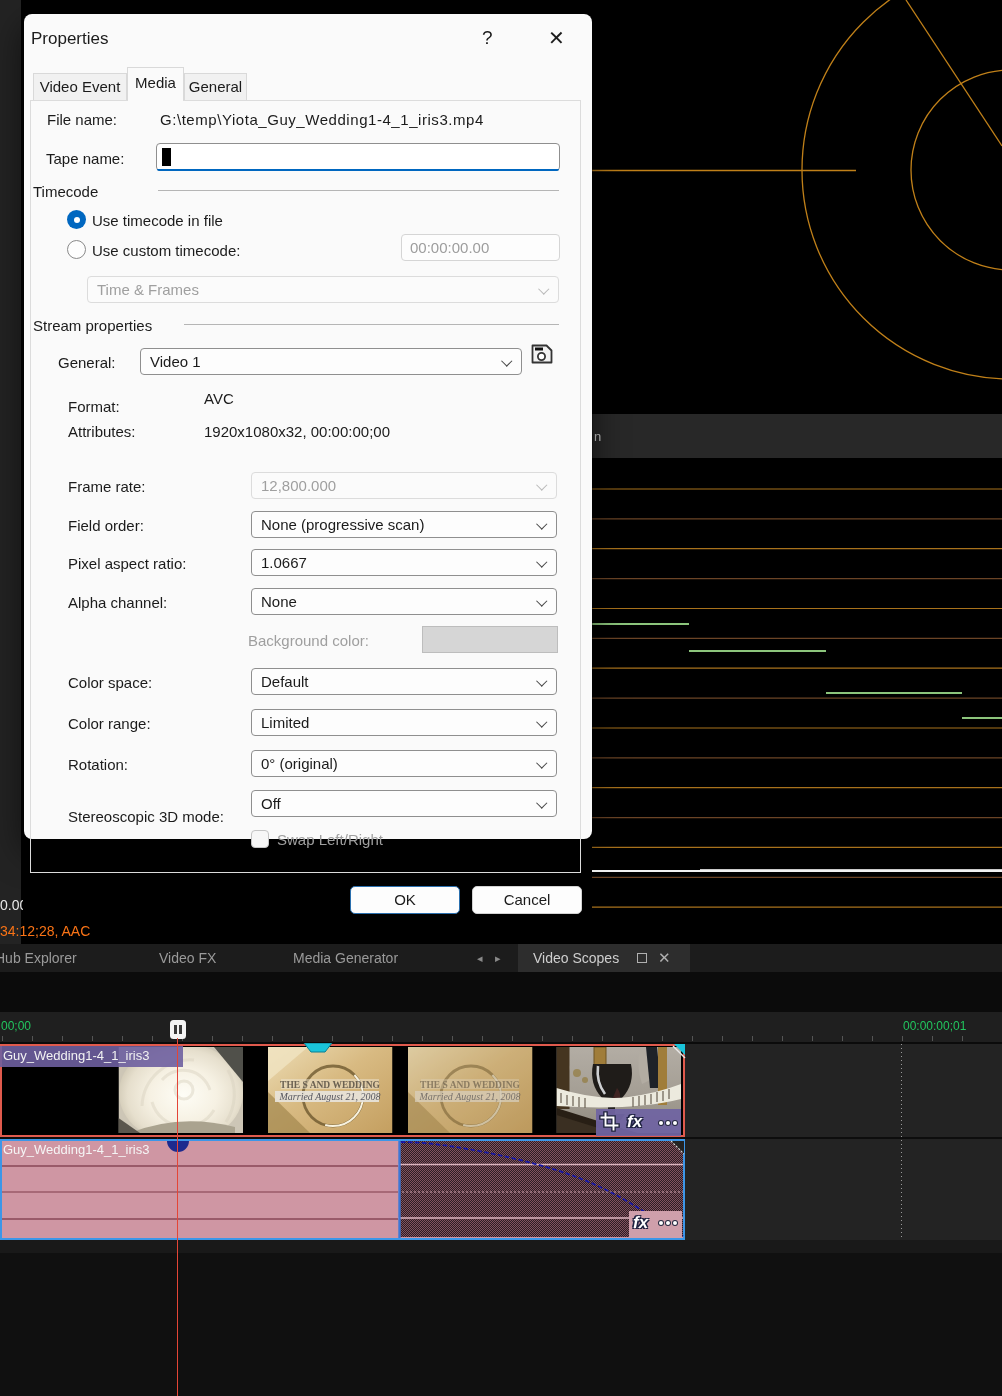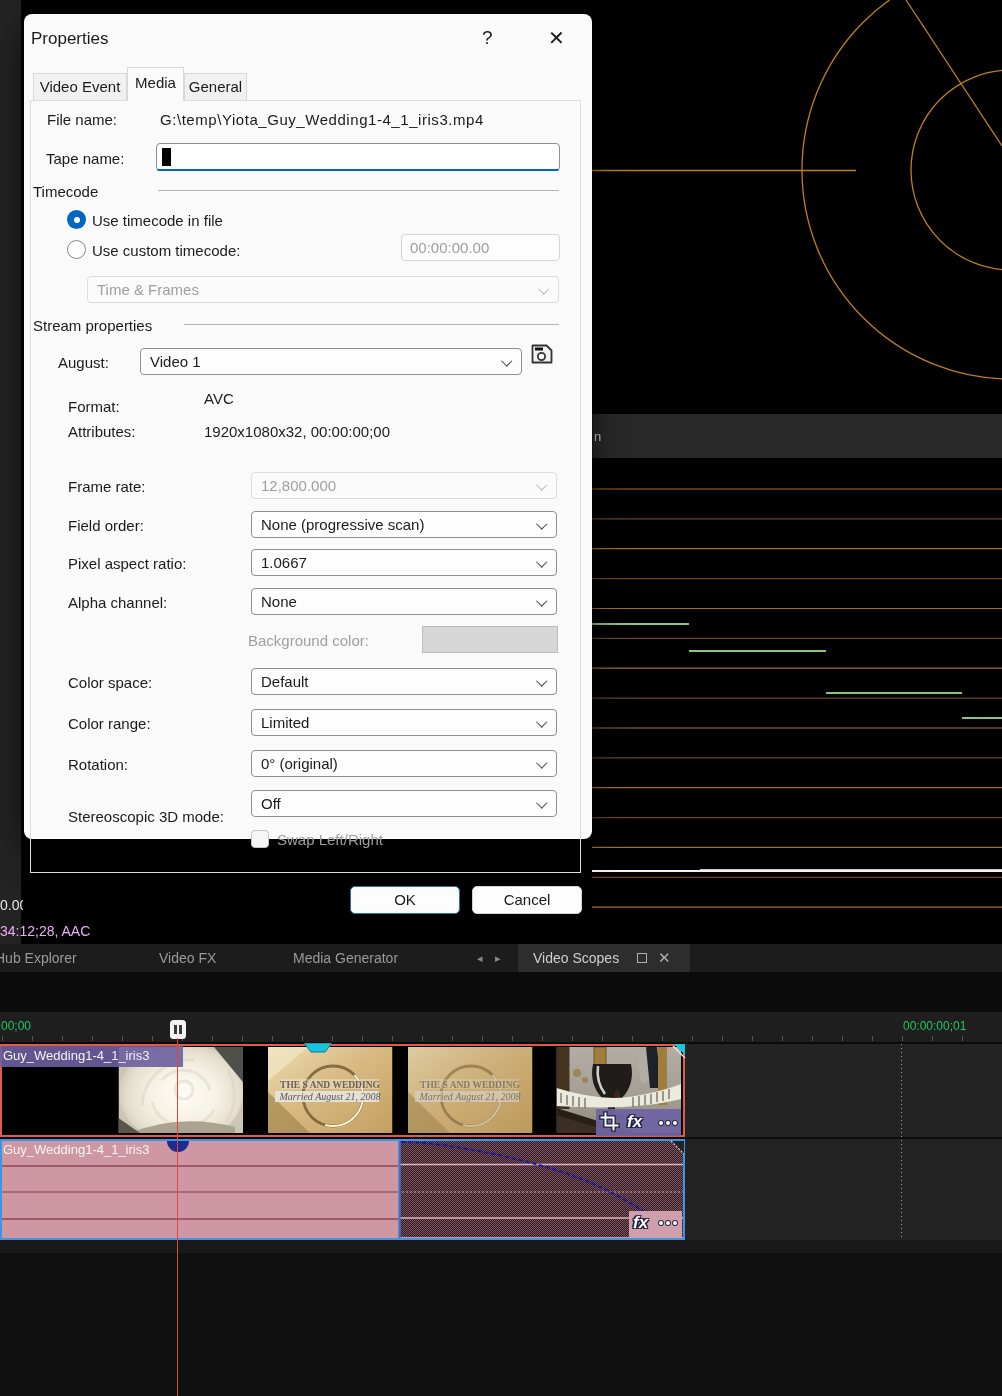--- a/index.html
+++ b/index.html
@@ -23,21 +23,21 @@
      background:repeating-linear-gradient(90deg, transparent 0 29px, #555 29px 30px); background-position:-27px 0; height:5px; }
   #rowvid { left:0; top:1044px; width:1002px; height:93px; background:#232323; }
   #rowaud { left:0; top:1139px; width:1002px; height:101px; background:#232323; }
   #rowgap { left:0; top:1137px; width:1002px; height:2px; background:#0d0d0d; }
   #rowbot { left:0; top:1240px; width:1002px; height:13px; background:#191919; }
   #botbg  { left:0; top:1253px; width:1002px; height:143px; background:#101010; }
   #dashv { left:901px; top:1044px; width:1px; height:196px;
      background:repeating-linear-gradient(180deg, #9a9a9a 0 1px, transparent 1px 4px); }
   
   #frag1 { z-index:6; left:0; top:897px; width:23px; height:16px; overflow:hidden; color:#e8e8e8; font-size:14px; }
-  #frag2 { z-index:6; left:0; top:923px; color:#f0abfc; font-size:14px; }
+  #frag2 { z-index:6; left:0; top:923px; color:#f97316; font-size:14px; }
   
   #vclip { left:0; top:1044px; width:685px; height:93px; background:#000; border:2.5px solid #e05a4d; }
   #vlabelbg { left:0; top:1046px; width:183px; height:21px; background:rgba(110,95,160,0.9); }
   #vlabel { left:3px; top:1048px; color:#f2f2f2; font-size:13px; white-space:nowrap; }
   #vicons { left:596px; top:1109px; width:85px; height:27px; background:rgba(112,100,161,0.95); }
   .fx { position:absolute; color:#fff; font-size:17px; font-weight:bold; font-style:italic;
         text-shadow:-1.4px -1.4px 0 #1e2240, 1.4px -1.4px 0 #1e2240, -1.4px 1.4px 0 #1e2240, 1.4px 1.4px 0 #1e2240; }
   .dots { position:absolute; display:flex; gap:3px; }
   .dots i { width:4px; height:4px; border-radius:50%; background:#fff; box-shadow:0 0 0 1px #262a40; }
   
@@ -326,21 +326,21 @@
   <div class="abs" style="left:43px; top:196px; width:19px; height:19px; border-radius:50%; background:#0067c0;"></div>
   <div class="abs" style="left:49.5px; top:202.5px; width:6px; height:6px; border-radius:50%; background:#fff;"></div>
   <div class="abs" style="left:68px; top:198px;">Use timecode in file</div>
   <div class="abs" style="left:43px; top:226px; width:19px; height:19px; border-radius:50%; background:#fdfdfd; border:1.4px solid #898989;"></div>
   <div class="abs" style="left:68px; top:228px;">Use custom timecode:</div>
   <div class="abs" style="left:377px; top:220px; width:159px; height:27px; background:#fdfdfd; border:1px solid #d5d5d5; border-radius:4px; color:#9d9d9d; line-height:25px; padding-left:8px;">00:00:00.00</div>
   <div class="combo dis" style="left:63px; top:262px; width:472px;">Time &amp; Frames<span class="chev"></span></div>
 
   <div class="abs" style="left:9px; top:303px;">Stream properties</div>
   <div class="grpline" style="left:160px; top:310px; width:375px;"></div>
-  <div class="abs" style="left:34px; top:340px;">August:</div>
+  <div class="abs" style="left:34px; top:340px;">General:</div>
   <div class="combo" style="left:116px; top:334px; width:382px;">Video 1<span class="chev"></span></div>
   <svg class="abs" style="left:506px; top:328px;" width="25" height="25" viewBox="0 0 25 25">
     <path d="M2.5 3.5 h14 l5 5 v12 h-19 z" fill="#f2f2f2" stroke="#333" stroke-width="1.8" stroke-linejoin="round"></path>
     <rect x="5" y="5.5" width="8" height="3" fill="#111"></rect>
     <circle cx="11.5" cy="14.5" r="3.6" fill="#fff" stroke="#333" stroke-width="1.8"></circle>
   </svg>
   <div class="abs" style="left:44px; top:384px;">Format:</div>
   <div class="abs" style="left:180px; top:376px;">AVC</div>
   <div class="abs" style="left:44px; top:409px;">Attributes:</div>
   <div class="abs" style="left:180px; top:409px;">1920x1080x32, 00:00:00;00</div>

